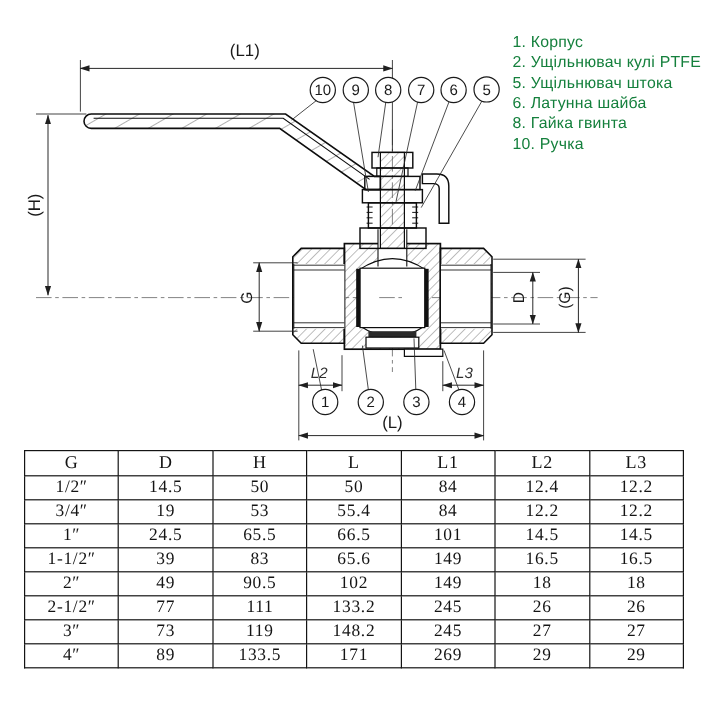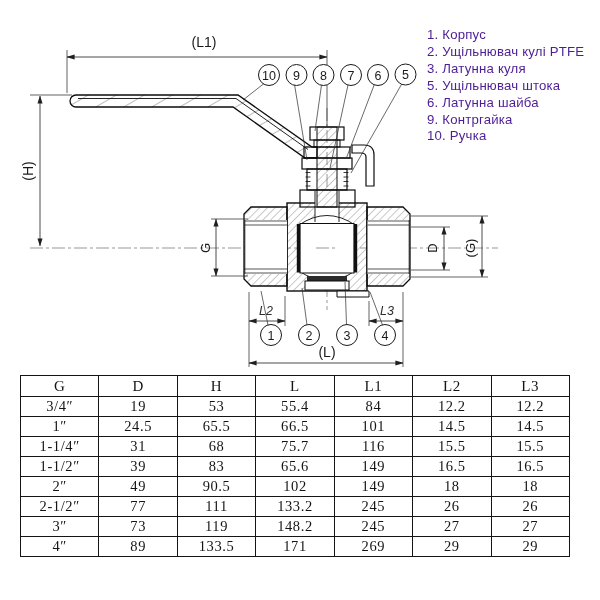--- a/index.html
+++ b/index.html
@@ -15,21 +15,21 @@
   .leader   { stroke:#2a2a2a; stroke-width:0.7; fill:none; }
   .cl       { stroke:#6b6b6b; stroke-width:0.7; stroke-dasharray:13 3 3 3; fill:none; }
   .callout-circle { fill:#ffffff; stroke:#1a1a1a; stroke-width:1; }
   .callout-txt { font-size:12.5px; text-anchor:middle; }
   .dim-txt  { font-size:13px; text-anchor:middle; }
   .dim-txt-big { font-size:14px; text-anchor:middle; }
   .dim-txt-it { font-size:12.5px; text-anchor:middle; font-style:italic; fill:#2e2e2e; }
 
   .parts-list {
     position:absolute; left:427px; top:27px; width:172px;
-    font-size:13.2px; line-height:16.9px; color:#4c1d95; letter-spacing:0.2px;
+    font-size:13.2px; line-height:16.9px; color:#15803d; letter-spacing:0.2px;
   }
   .parts-list div { white-space:nowrap; }
 
   table.spec {
     position:absolute; left:20px; top:375px; width:550px;
     border-collapse:collapse; table-layout:fixed;
     font-family:"Liberation Serif", serif; color:#141414;
     border:1.5px solid #141414;
   }
   table.spec th, table.spec td {
@@ -208,68 +208,67 @@
     </g>
     <g>
       <circle class="callout-circle" cx="385" cy="335" r="10.5"></circle>
       <text class="callout-txt" x="385" y="339.5">4</text>
     </g>
   </svg>
 
   <div class="parts-list">
     <div>1. Корпус</div>
     <div>2. Ущільнювач кулі PTFE</div>
-    <div>3. Латунна куля</div>
     <div>5. Ущільнювач штока</div>
     <div>6. Латунна шайба</div>
-    <div>9. Контргайка</div>
+    <div>8. Гайка гвинта</div>
     <div>10. Ручка</div>
   </div>
 
   <table class="spec">
     <thead>
       <tr>
         <th>G</th>
         <th>D</th>
         <th>H</th>
         <th>L</th>
         <th>L1</th>
         <th>L2</th>
         <th>L3</th>
       </tr>
     </thead>
     <tbody>
       <tr>
+        <td>1/2″</td>
+        <td>14.5</td>
+        <td>50</td>
+        <td>50</td>
+        <td>84</td>
+        <td>12.4</td>
+        <td>12.2</td>
+      </tr>
+      <tr>
         <td>3/4″</td>
         <td>19</td>
         <td>53</td>
         <td>55.4</td>
         <td>84</td>
         <td>12.2</td>
         <td>12.2</td>
       </tr>
       <tr>
         <td>1″</td>
         <td>24.5</td>
         <td>65.5</td>
         <td>66.5</td>
         <td>101</td>
         <td>14.5</td>
         <td>14.5</td>
       </tr>
       <tr>
-        <td>1-1/4″</td>
-        <td>31</td>
-        <td>68</td>
-        <td>75.7</td>
-        <td>116</td>
-        <td>15.5</td>
-        <td>15.5</td>
-      </tr>
-      <tr>
         <td>1-1/2″</td>
         <td>39</td>
         <td>83</td>
         <td>65.6</td>
         <td>149</td>
         <td>16.5</td>
         <td>16.5</td>
       </tr>
       <tr>
         <td>2″</td>

